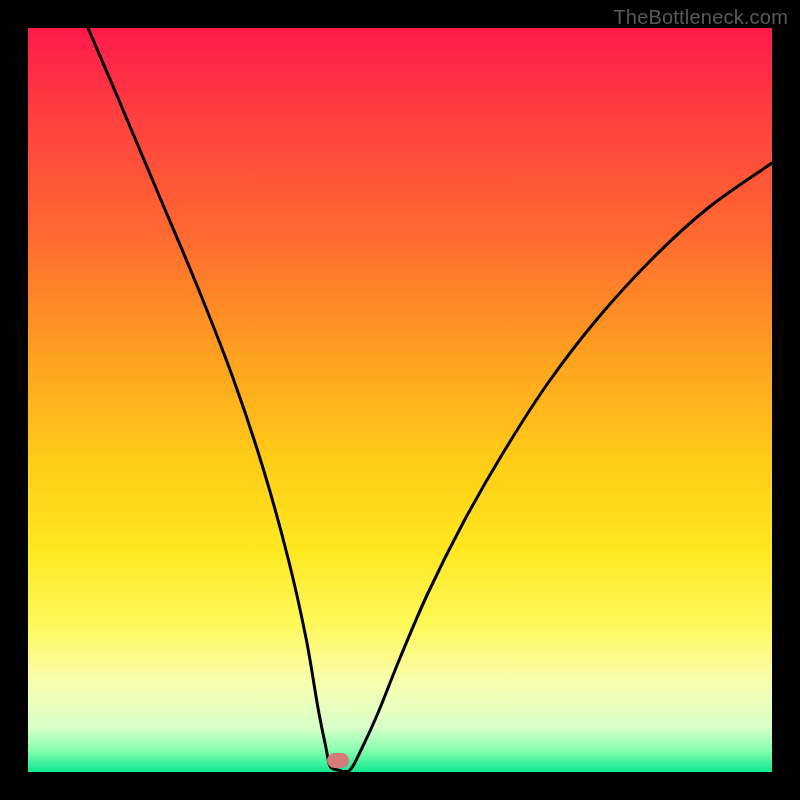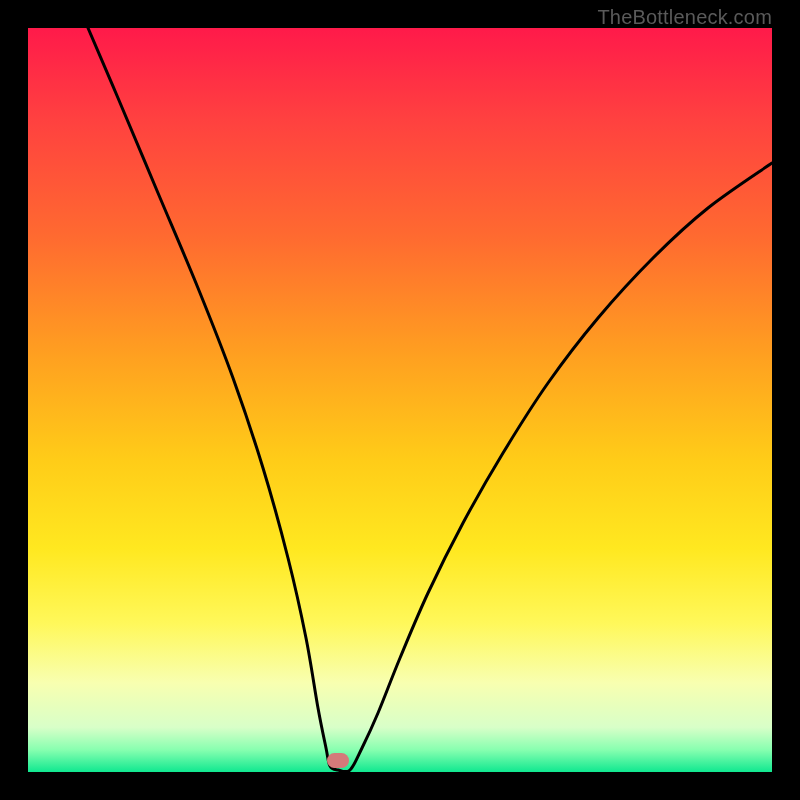--- a/index.html
+++ b/index.html
@@ -33,21 +33,21 @@
       #ffe820 70%,
       #fff85a 80%,
       #f8ffb0 88%,
       #d8ffc8 94%,
       #88ffb0 97%,
       #10e890 100%);
   }
   .watermark {
     position: absolute;
     top: 6px;
-    right: 28px;
+    right: 12px;
     font-family: Arial, Helvetica, sans-serif;
     font-size: 20px;
     color: #5a5a5a;
     font-weight: 500;
     letter-spacing: 0.2px;
   }
   svg.curve {
     position: absolute;
     left: 0;
     top: 0;

